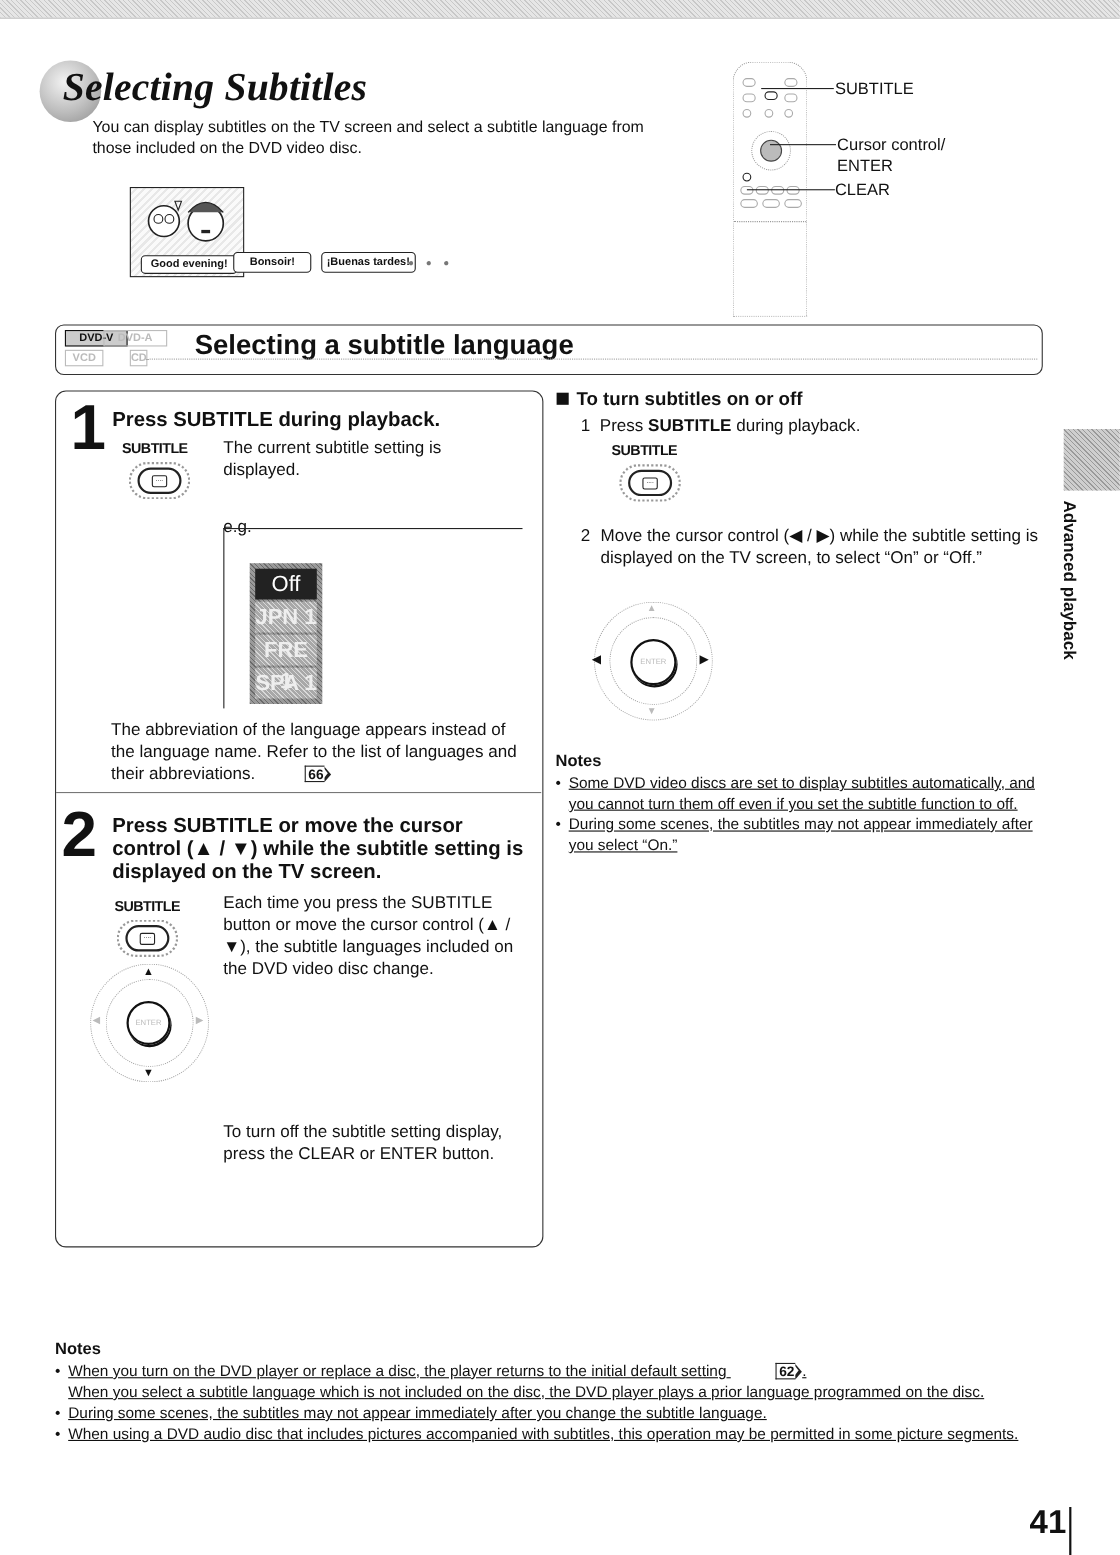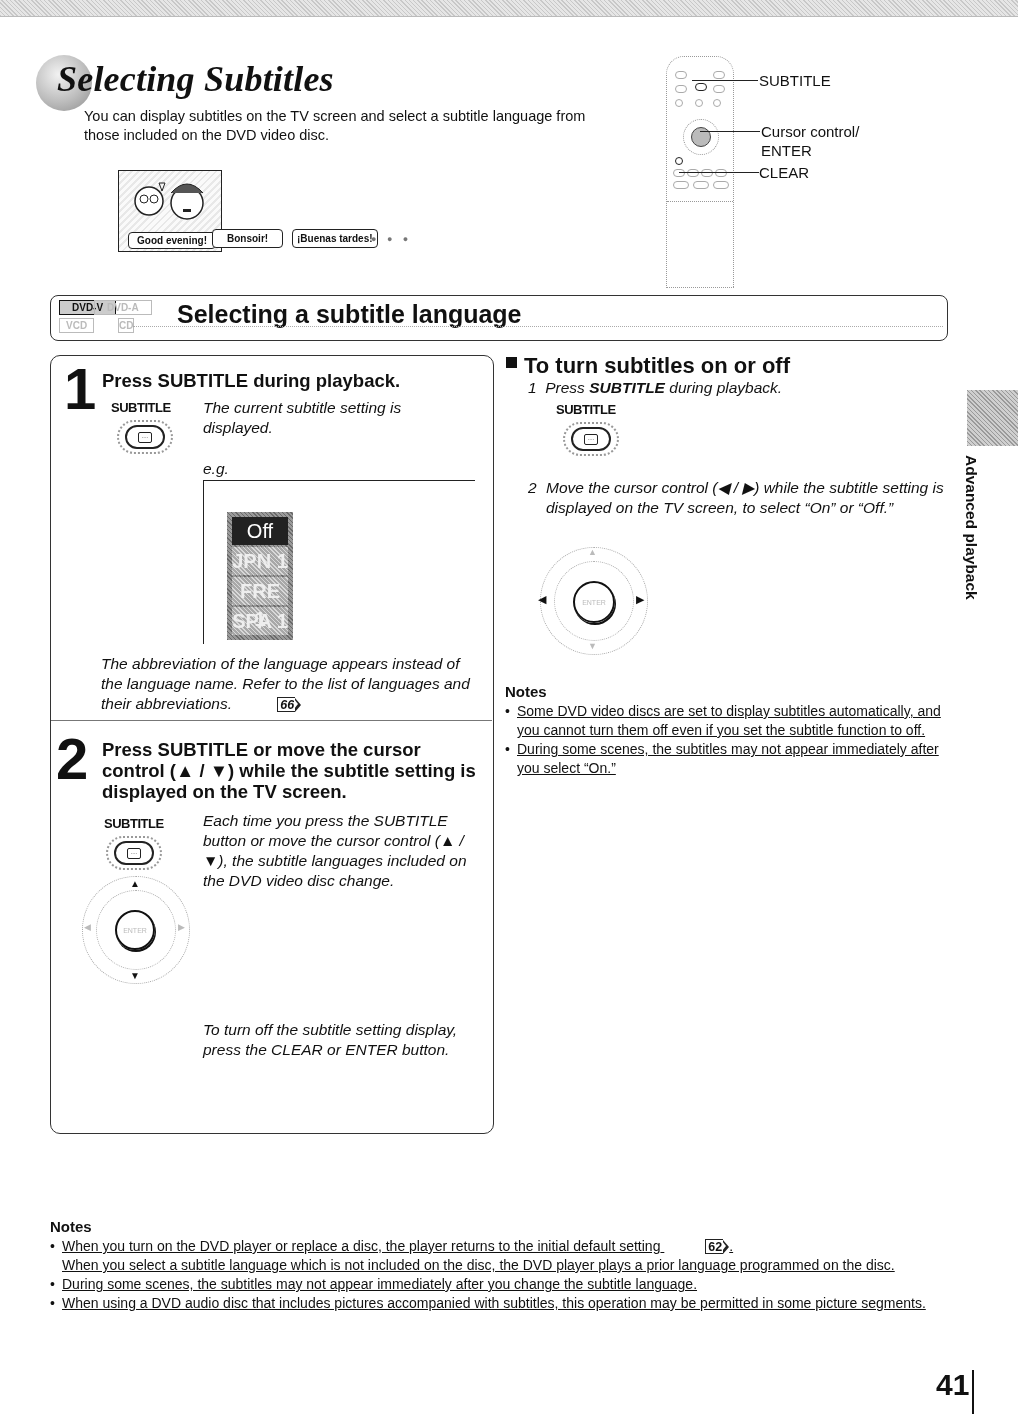--- a/index.html
+++ b/index.html
@@ -18,21 +18,21 @@
   .badge { position:absolute; font-size:10px; font-weight:bold; padding:0 12px; line-height:13px; border:1px solid #bbb; color:#bbb; }
   .section-title { position:absolute; left:82px; top:4px; font-size:25px; font-weight:bold;margin-left:44px; }
   .dots { position:absolute; left:82px; right:4px; top:30px; border-bottom:1px dotted #aaa; }
   .step-box { left:50px; top:355px; width:442px; height:777px; border:1.5px solid #333; border-radius:10px; }
   .step-num { font-size:58px; font-weight:bold; line-height:58px; }
   .step-head { font-size:18.5px; font-weight:bold; line-height:21px; }
   .btn-label { font-size:13px; font-weight:bold; letter-spacing:-0.5px; }
   .subtitle-btn { width:52px; height:30px; border:2px dotted #999; border-radius:18px; display:flex; align-items:center; justify-content:center; }
   .subtitle-btn-inner { width:36px; height:20px; border:2px solid #222; border-radius:12px; display:flex; align-items:center; justify-content:center; }
   .subtitle-btn-glyph { width:12px; height:9px; border:1px solid #222; border-radius:2px; font-size:6px; line-height:6px; text-align:center; }
-  .body-text { font-size:15.5px; line-height:20px;font-style:italic; }
+  .body-text { font-size:15.5px; line-height:20px; }
   .osd { left:227px; top:512px; width:66px; height:128px; background:repeating-linear-gradient(45deg,#6a6a6a 0 1px,#9a9a9a 1px 3px); padding:5px; box-sizing:border-box; }
   .osd-row { height:28px; margin-bottom:2px; font-size:20px; text-align:center; line-height:28px; color:#fff; font-family:"Liberation Sans Narrow","Liberation Sans", sans-serif; }
   .osd-row.sel { background:#222; }
   .osd-row.unsel { background:repeating-linear-gradient(45deg,#d8d8d8 0 1px,#a8a8a8 1px 3px); color:#eee;font-weight:bold; }
   .ref-wrap { display:inline-flex; align-items:center;padding-left:41px; }
   .ref-box { border:1.5px solid #222; border-right:none; font-weight:bold; font-size:12.5px; padding:0 1px 0 2px; line-height:14px; height:15px; box-sizing:border-box; }
   .ref-arrow { width:0; height:0; border-top:7.5px solid transparent; border-bottom:7.5px solid transparent; border-left:6px solid #222; position:relative; }
   .ref-arrow::after { content:""; position:absolute; left:-7px; top:-5.5px; border-top:5.5px solid transparent; border-bottom:5.5px solid transparent; border-left:4.5px solid #fff; }
   .dial { border-radius:50%; border:1px dotted #aaa; position:absolute; }
   .enter { border-radius:50%; border:2px solid #111; position:absolute; display:flex; align-items:center; justify-content:center; font-size:7px; color:#bbb; box-shadow:1px 2px 0 #111; }
@@ -113,21 +113,21 @@
 
 <div class="abs step-num" style="left:64px;top:360px;">1</div>
 <div class="abs step-head" style="left:102px;top:370px;">Press SUBTITLE during playback.</div>
 <div class="abs btn-label" style="left:111px;top:400px;">SUBTITLE</div>
 <div class="abs subtitle-btn" style="left:117px;top:420px;">
   <div class="subtitle-btn-inner">
       <div class="subtitle-btn-glyph">....</div>
     </div>
 </div>
 <div class="abs body-text" style="left:203px;top:398px;width:240px;">The current subtitle setting is displayed.</div>
-<div class="abs body-text" style="left:203px;top:459px;">e.g.</div>
+<div class="abs body-text" style="left:203px;top:470px;">e.g.</div>
 <div class="abs" style="left:203px;top:480px;width:272px;border-top:1.5px solid #222;"></div>
 <div class="abs" style="left:203px;top:480px;height:164px;border-left:1.5px solid #222;"></div>
 <div class="abs osd">
   <div class="osd-row sel">Off</div>
   <div class="osd-row unsel">JPN 1</div>
   <div class="osd-row unsel">FRE 1</div>
   <div class="osd-row unsel">SPA 1</div>
 </div>
 <div class="abs body-text" style="left:101px;top:654px;width:380px;">
   <span>The abbreviation of the language appears instead of the language name. Refer to the list of languages and their abbreviations.</span>
@@ -152,21 +152,21 @@
   <div class="dial" style="left:14px;top:14px;width:78px;height:78px;"></div>
   <div class="enter" style="left:33px;top:34px;width:36px;height:36px;">ENTER</div>
   <div style="position:absolute;left:48px;top:2px;font-size:10px;">▲</div>
   <div style="position:absolute;left:48px;top:94px;font-size:10px;">▼</div>
   <div style="position:absolute;left:2px;top:46px;font-size:9px;color:#bbb;">◀</div>
   <div style="position:absolute;left:96px;top:46px;font-size:9px;color:#bbb;">▶</div>
 </div>
 <div class="abs body-text" style="left:203px;top:1020px;width:280px;">To turn off the subtitle setting display, press the CLEAR or ENTER button.</div>
 
 <div class="abs" style="left:506px;top:357px;width:11px;height:11px;background:#111;"></div>
-<div class="abs" style="left:524px;top:353px;font-size:22px;font-weight:bold;">To turn subtitles on or off</div>
+<div class="abs" style="left:524px;top:353px;font-size:17px;font-weight:bold;">To turn subtitles on or off</div>
 <div class="abs body-text" style="left:528px;top:378px;">
   <span>1</span>&nbsp;&nbsp;<span>Press </span><b>SUBTITLE</b><span> during playback.</span>
 </div>
 <div class="abs btn-label" style="left:556px;top:402px;">SUBTITLE</div>
 <div class="abs subtitle-btn" style="left:563px;top:422px;">
   <div class="subtitle-btn-inner">
       <div class="subtitle-btn-glyph">....</div>
     </div>
 </div>
 <div class="abs body-text" style="left:528px;top:478px;">2</div>

